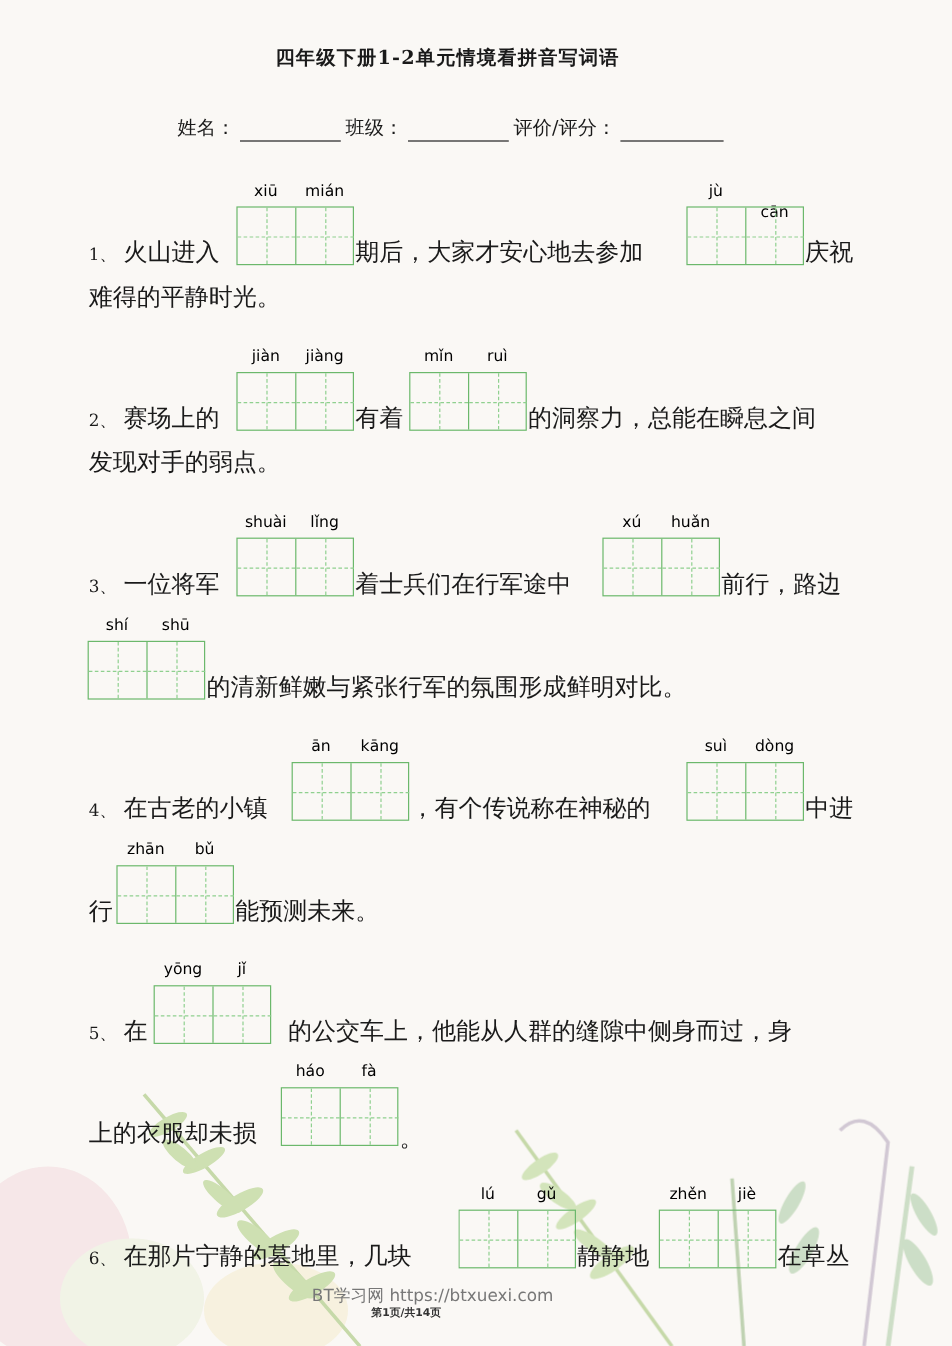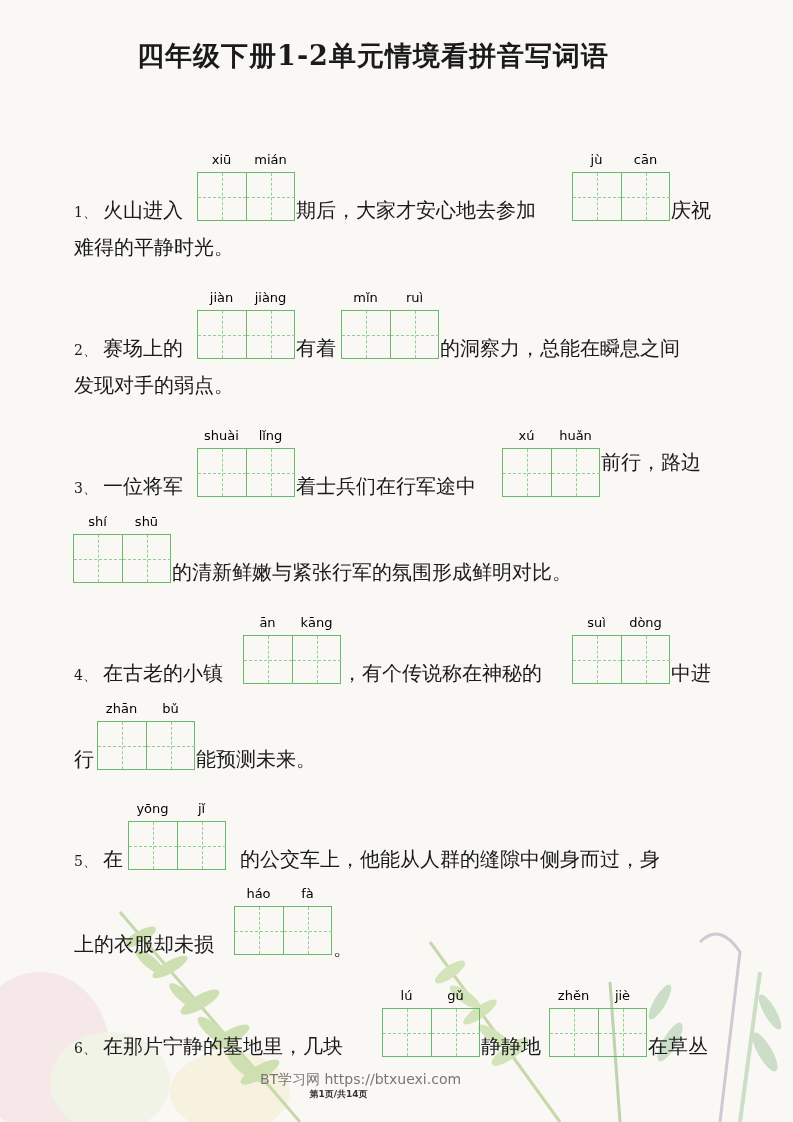--- a/index.html
+++ b/index.html
@@ -7,21 +7,21 @@
     width: 793px; height: 1122px; position: relative; overflow: hidden;
     background: #faf8f5;
     font-family: "DejaVu Serif", "Liberation Serif", serif;
     color: #1a1a1a;
   }
   .page { position: absolute; left: 0; top: 0; width: 793px; height: 1122px; }
   
   .foliage { position: absolute; left: 0; bottom: 0; width: 793px; height: 240px; pointer-events: none; }
   .title {
     position: absolute; left: 0; top: 38px; width: 746px; text-align: center;
-    font-size: 27px; font-weight: bold; letter-spacing: 1px;
+    font-size: 16px; font-weight: bold; letter-spacing: 1px;
   }
   .info-line {
     position: absolute; top: 97px; left: 148px; font-size: 16px; white-space: nowrap;
     display: flex; align-items: flex-end;
   }
   .info-line .lbl { margin-right: 4px; }
   .info-line .blank { display: inline-block; border-bottom: 1px solid #222; height: 14px; margin-right: 4px; }
   .txt { position: absolute; font-size: 20px; line-height: 24px; white-space: nowrap; }
   .num { font-size: 14px; margin-right: 6px; }
   .box {
@@ -83,39 +83,47 @@
         <ellipse cx="660" cy="120" rx="20" ry="6" transform="rotate(-60 660 120)"></ellipse>
         <ellipse cx="670" cy="160" rx="22" ry="7" transform="rotate(-60 670 160)"></ellipse>
         <ellipse cx="770" cy="130" rx="20" ry="6" transform="rotate(60 770 130)"></ellipse>
         <ellipse cx="765" cy="170" rx="22" ry="7" transform="rotate(60 765 170)"></ellipse>
       </g>
     </g>
   </svg>
 
   <div class="title">四年级下册1-2单元情境看拼音写词语</div>
 
+  <div class="info-line">
+    <span class="lbl">姓名：</span>
+    <span class="blank" style="width:84px"></span>
+    <span class="lbl">班级：</span>
+    <span class="blank" style="width:84px"></span>
+    <span class="lbl">评价/评分：</span>
+    <span class="blank" style="width:86px"></span>
+  </div>
 
   <div class="txt" style="left:74px; top:198px;">
     <span class="num">1、</span><span>火山进入</span>
   </div>
   <div class="py" style="left:197px; top:152px;">xiū</div>
   <div class="py" style="left:246px; top:152px;">mián</div>
   <div class="box" style="left:197px; top:172px;">
     <div class="cell" style="left:0">
         <div class="v"></div>
         <div class="h"></div>
       </div>
     <div class="cell c2">
         <div class="v"></div>
         <div class="h"></div>
       </div>
   </div>
   <div class="txt" style="left:296px; top:198px;">期后，大家才安心地去参加</div>
   <div class="py" style="left:572px; top:152px;">jù</div>
-  <div class="py" style="left:621px; top:152px;">cān</div>
+  <div class="py" style="left:621px; top:170px;">cān</div>
   <div class="box" style="left:572px; top:172px;">
     <div class="cell" style="left:0">
         <div class="v"></div>
         <div class="h"></div>
       </div>
     <div class="cell c2">
         <div class="v"></div>
         <div class="h"></div>
       </div>
   </div>
@@ -174,21 +182,21 @@
   <div class="box" style="left:502px; top:448px;">
     <div class="cell" style="left:0">
         <div class="v"></div>
         <div class="h"></div>
       </div>
     <div class="cell c2">
         <div class="v"></div>
         <div class="h"></div>
       </div>
   </div>
-  <div class="txt" style="left:601px; top:450px;">前行，路边</div>
+  <div class="txt" style="left:601px; top:474px;">前行，路边</div>
   <div class="py" style="left:73px; top:514px;">shí</div>
   <div class="py" style="left:122px; top:514px;">shū</div>
   <div class="box" style="left:73px; top:534px;">
     <div class="cell" style="left:0">
         <div class="v"></div>
         <div class="h"></div>
       </div>
     <div class="cell c2">
         <div class="v"></div>
         <div class="h"></div>

